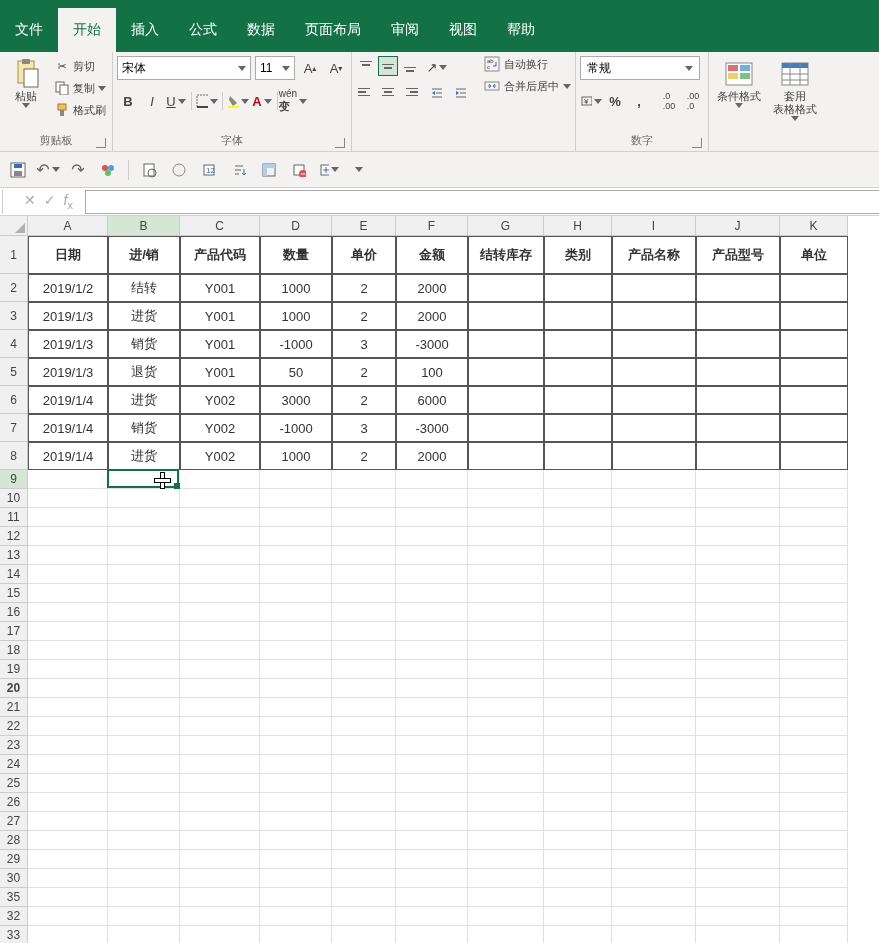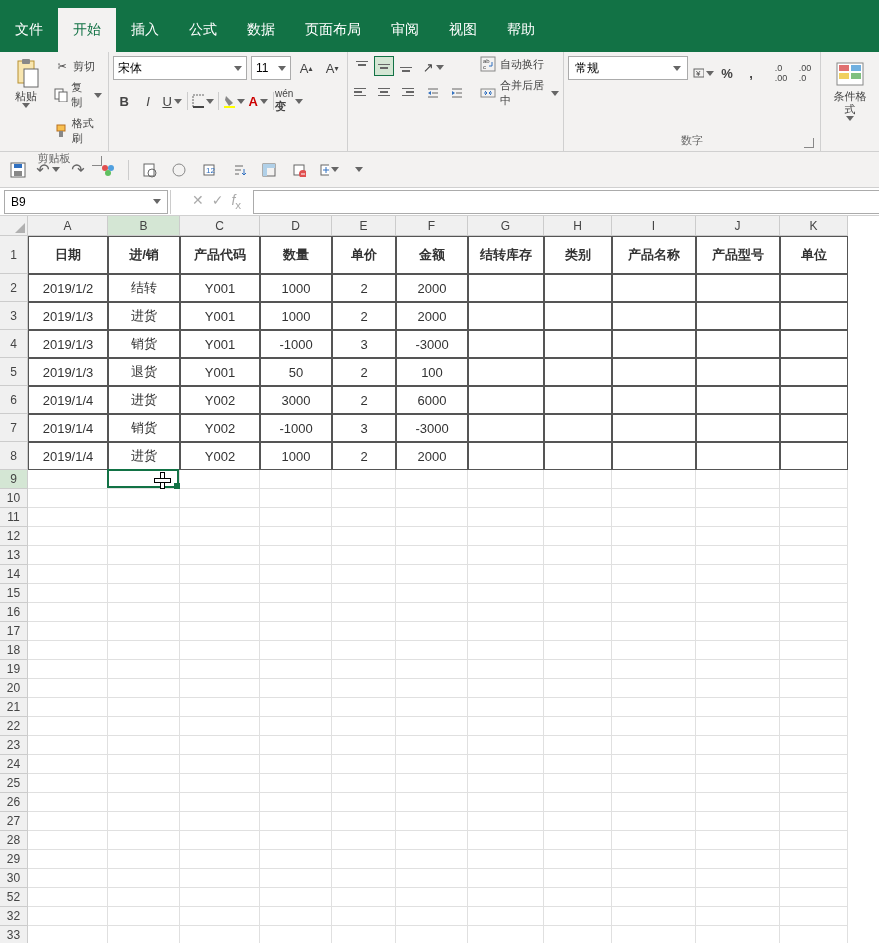--- a/index.html
+++ b/index.html
@@ -187,20 +187,21 @@
             <span style="color:#c00"><b>A</b></span>
             <span class="caret"></span>
           </div>
         <span style="width:1px;height:18px;background:#ccc;margin:0 2px"></span>
         <div class="fmt-btn split-btn">
             <span style="font-size:10px">wén<br><b style="font-size:11px">变</b></span>
             <span class="caret"></span>
           </div>
       </div>
     </div>
+    <div class="ribbon-group-label"><span>字体</span><span class="dlg-launcher"></span></div>
   </div>
 
   <div class="ribbon-group">
     <div class="ribbon-group-content">
       <div class="align-grid">
         <div class="align-row">
           <div class="align-btn">
               <div class="align-line"></div>
               <div class="align-line short"></div>
               <div style="height:4px"></div>
@@ -273,21 +274,21 @@
               </svg>
             </span>
           <span>合并后居中</span>
           <span class="caret"></span>
         </div>
       </div>
     </div>
   </div>
 
   <div class="ribbon-group">
-    <div class="ribbon-group-content" style="flex-direction:row">
+    <div class="ribbon-group-content" style="flex-direction:column">
       <div class="num-select">
           <span>常规</span>
           <span class="caret"></span>
         </div>
       <div class="num-row">
         <div class="fmt-btn split-btn">
             <svg width="14" height="14">
               <rect x="2" y="3" width="10" height="8" fill="none" stroke="#666"></rect>
               <text x="4" y="10" font-size="8" fill="#444">¥</text>
             </svg>
@@ -318,20 +319,35 @@
               <rect x="2" y="2" width="26" height="22" fill="#fff" stroke="#888"></rect>
               <rect x="4" y="4" width="10" height="6" fill="#e07070"></rect>
               <rect x="16" y="4" width="10" height="6" fill="#70b0e0"></rect>
               <rect x="4" y="12" width="10" height="6" fill="#f0d060"></rect>
               <rect x="16" y="12" width="10" height="6" fill="#80c080"></rect>
             </svg>
           </div>
         <div class="lbl">条件格式</div>
         <div class="caret"></div>
       </div>
+      <div class="big-btn">
+        <div class="icon">
+            <svg width="30" height="26">
+              <rect x="2" y="2" width="26" height="22" fill="#fff" stroke="#888"></rect>
+              <rect x="2" y="2" width="26" height="5" fill="#4080c0"></rect>
+              <line x1="10" y1="2" x2="10" y2="24" stroke="#888"></line>
+              <line x1="20" y1="2" x2="20" y2="24" stroke="#888"></line>
+              <line x1="2" y1="13" x2="28" y2="13" stroke="#888"></line>
+              <line x1="2" y1="19" x2="28" y2="19" stroke="#888"></line>
+            </svg>
+          </div>
+        <div class="lbl" style="white-space:pre">套用
+表格格式</div>
+        <div class="caret"></div>
+      </div>
     </div>
     <div class="ribbon-group-label"></div>
   </div>
 </div>
 
 <div class="qat">
   <div class="qat-btn">
       <svg width="16" height="16">
         <rect x="1" y="1" width="14" height="14" fill="#fff" stroke="#666"></rect>
         <rect x="4" y="9" width="8" height="5" fill="#888"></rect>
@@ -393,24 +409,20 @@
         <path d="M7 4 L7 10 M4 7 L10 7" stroke="#3070c0"></path>
       </svg>
       <span class="caret" style="margin-left:2px"></span>
     </div>
   <div class="qat-btn">
       <span class="caret"></span>
     </div>
 </div>
 
 <div class="namebox-row">
-  <div class="namebox">
-      <span>B9</span>
-      <span class="caret"></span>
-    </div>
   <div style="width:10px;border-left:1px solid #ccc;height:24px;margin-left:2px"></div>
   <div class="fx-btns">
     <span class="fx-btn">✕</span>
     <span class="fx-btn">✓</span>
     <span class="fx-btn"><i>f</i><sub>x</sub></span>
   </div>
   <div class="formula-bar"></div>
 </div>
 
 <div class="grid-area">
@@ -441,32 +453,32 @@
       <div class="row-h" style="height: 19px;">10</div>
       <div class="row-h" style="height: 19px;">11</div>
       <div class="row-h" style="height: 19px;">12</div>
       <div class="row-h" style="height: 19px;">13</div>
       <div class="row-h" style="height: 19px;">14</div>
       <div class="row-h" style="height: 19px;">15</div>
       <div class="row-h" style="height: 19px;">16</div>
       <div class="row-h" style="height: 19px;">17</div>
       <div class="row-h" style="height: 19px;">18</div>
       <div class="row-h" style="height: 19px;">19</div>
-      <div class="row-h" style="height: 19px;">20</div>
+      <div class="row-h" style="height: 19px; font-weight: bold;">20</div>
       <div class="row-h" style="height: 19px;">21</div>
       <div class="row-h" style="height: 19px;">22</div>
       <div class="row-h" style="height: 19px;">23</div>
       <div class="row-h" style="height: 19px;">24</div>
       <div class="row-h" style="height: 19px;">25</div>
       <div class="row-h" style="height: 19px;">26</div>
       <div class="row-h" style="height: 19px;">27</div>
       <div class="row-h" style="height: 19px;">28</div>
       <div class="row-h" style="height: 19px;">29</div>
       <div class="row-h" style="height: 19px;">30</div>
-      <div class="row-h" style="height: 19px;">52</div>
+      <div class="row-h" style="height: 19px;">35</div>
       <div class="row-h" style="height: 19px;">32</div>
       <div class="row-h" style="height: 19px;">33</div>
     </div>
   <div class="cells" id="cells">
       <div class="cell-row">
         <div class="cell hborder" style="width: 80px; height: 38px;">日期</div>
         <div class="cell hborder" style="width: 72px; height: 38px;">进/销</div>
         <div class="cell hborder" style="width: 80px; height: 38px;">产品代码</div>
         <div class="cell hborder" style="width: 72px; height: 38px;">数量</div>
         <div class="cell hborder" style="width: 64px; height: 38px;">单价</div>

